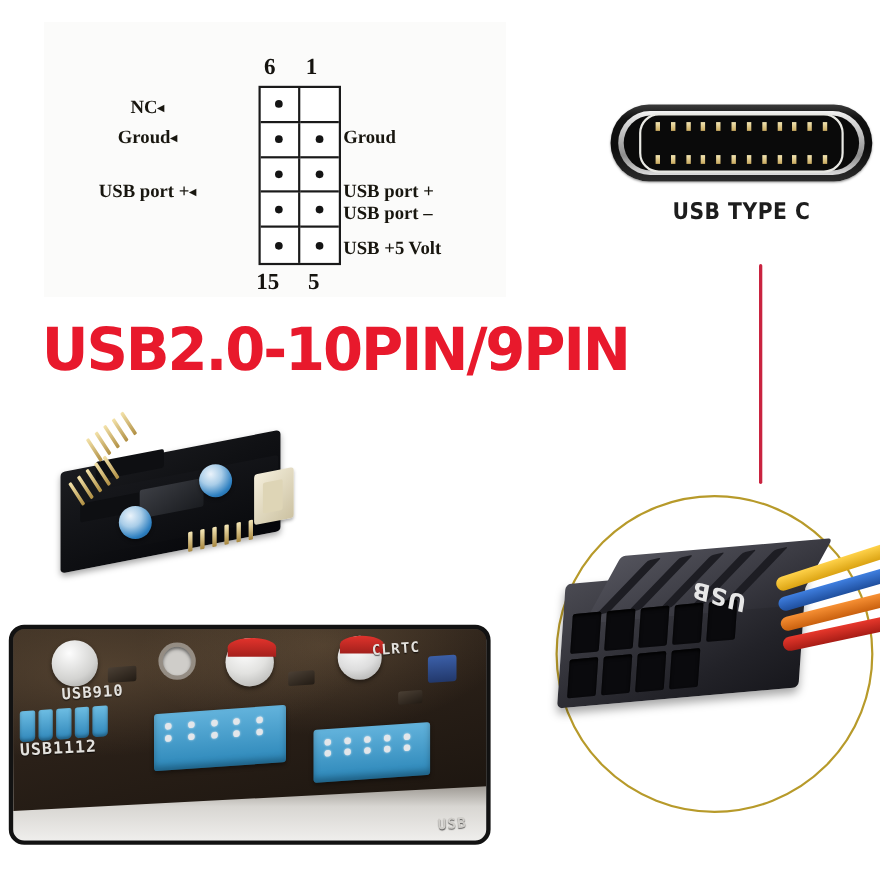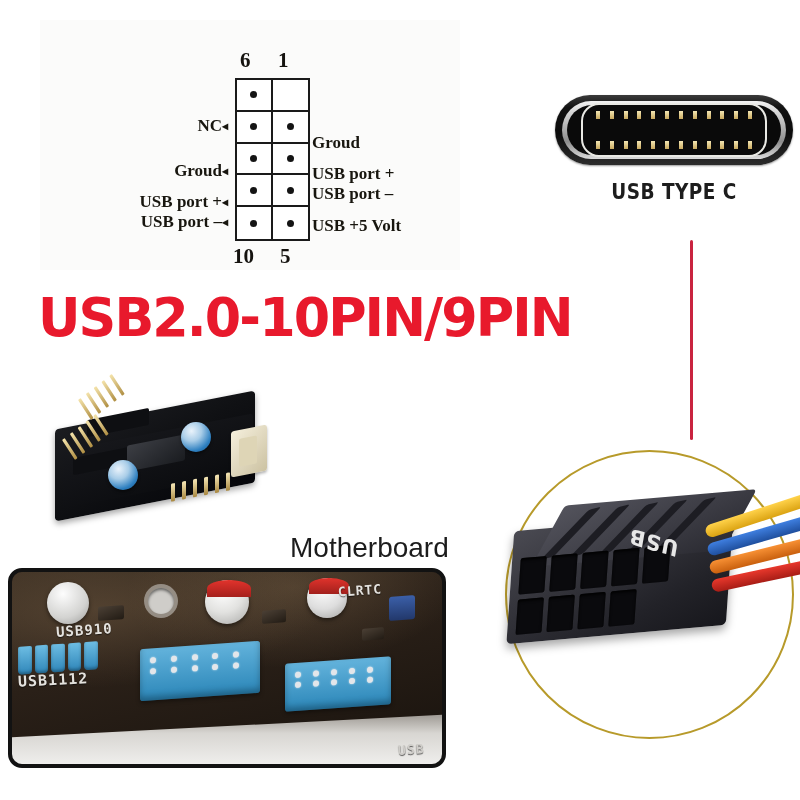--- a/index.html
+++ b/index.html
@@ -27,22 +27,22 @@
     grid-template-rows:repeat(5,1fr);background:#fff;}
   .pin-cell{position:relative;border-right:2.2px solid #1a1a1a;
     border-bottom:2.2px solid #1a1a1a;box-sizing:border-box;}
   .pin-cell:nth-child(2n){border-right:none;}
   .pin-cell:nth-child(n+9){border-bottom:none;}
   .pin-cell .dot{position:absolute;left:50%;top:50%;width:7px;height:7px;
     margin:-3.5px 0 0 -3.5px;background:#141414;border-radius:50%;}
 
   .pin-label{position:absolute;font-family:"Liberation Serif",serif;font-weight:bold;
     font-size:17px;color:#18160f;white-space:nowrap;line-height:1;}
-  .pin-label.left{text-align:right;right:0;margin-top:28px;}
-  .lrow0{top:69px;} .lrow1{top:114px;} .lrow2{top:145px;}
+  .pin-label.left{text-align:center;right:0;}
+  .lrow0{top:69px;} .lrow1{top:96px;} .lrow2{top:145px;}
   .lrow3{top:165px;} .lrow4{top:197px;}
   .left-col{position:absolute;left:0px;width:188px;}
   .tick{display:inline-block;width:6px;color:#18160f;font-size:12px;
     transform:translateY(-1px);}
   .right-col{position:absolute;left:272px;}
 
   
   #main-title{position:absolute;left:38px;top:286px;
     font-family:"DejaVu Sans", sans-serif;font-weight:bold;font-size:54px;
     letter-spacing:-2px;color:#e8192c;white-space:nowrap;
@@ -238,34 +238,31 @@
           <span class="dot"></span>
         </div>
       <div class="pin-cell">
           <span class="dot"></span>
         </div>
       <div class="pin-cell">
           <span class="dot"></span>
         </div>
     </div>
 
-    <span class="pin-num" id="pin-num-bottom-left">10</span>
+    <span class="pin-num" id="pin-num-bottom-left">15</span>
     <span class="pin-num" id="pin-num-bottom-right">5</span>
 
     <div class="pin-label left left-col lrow0">
       <span>NC</span><span class="tick">◂</span>
     </div>
     <div class="pin-label left left-col lrow1">
       <span>Groud</span><span class="tick">◂</span>
     </div>
     <div class="pin-label left left-col lrow2">
       <span>USB port +</span><span class="tick">◂</span>
-    </div>
-    <div class="pin-label left left-col lrow3">
-      <span>USB port –</span><span class="tick">◂</span>
     </div>
 
     <div class="pin-label right-col lrow1">Groud</div>
     <div class="pin-label right-col lrow2">USB port +</div>
     <div class="pin-label right-col lrow3">USB port –</div>
     <div class="pin-label right-col lrow4">USB +5 Volt</div>
   </div>
 
   <div id="main-title">USB2.0-10PIN/9PIN</div>
 
@@ -336,21 +333,20 @@
       <i class="ab-pin-v"></i>
         <i class="ab-pin-v"></i>
         <i class="ab-pin-v"></i>
       <i class="ab-pin-v"></i>
         <i class="ab-pin-v"></i>
         <i class="ab-pin-v"></i>
     </div>
     <div id="ab-conn-white"></div>
   </div>
 
-  <div id="motherboard-label">Motherboard</div>
 
   <div id="motherboard-photo">
     <div class="mb-pcb"></div>
   </div>
   <div class="mb-cap" id="mb-cap-1"></div>
   <div class="mb-cap" id="mb-cap-2"></div>
   <div class="mb-cap-red" id="mb-cap-red-1"></div>
   <div class="mb-cap" id="mb-cap-3"></div>
   <div class="mb-cap-red" id="mb-cap-red-2"></div>
   <div id="mb-hole"></div>

